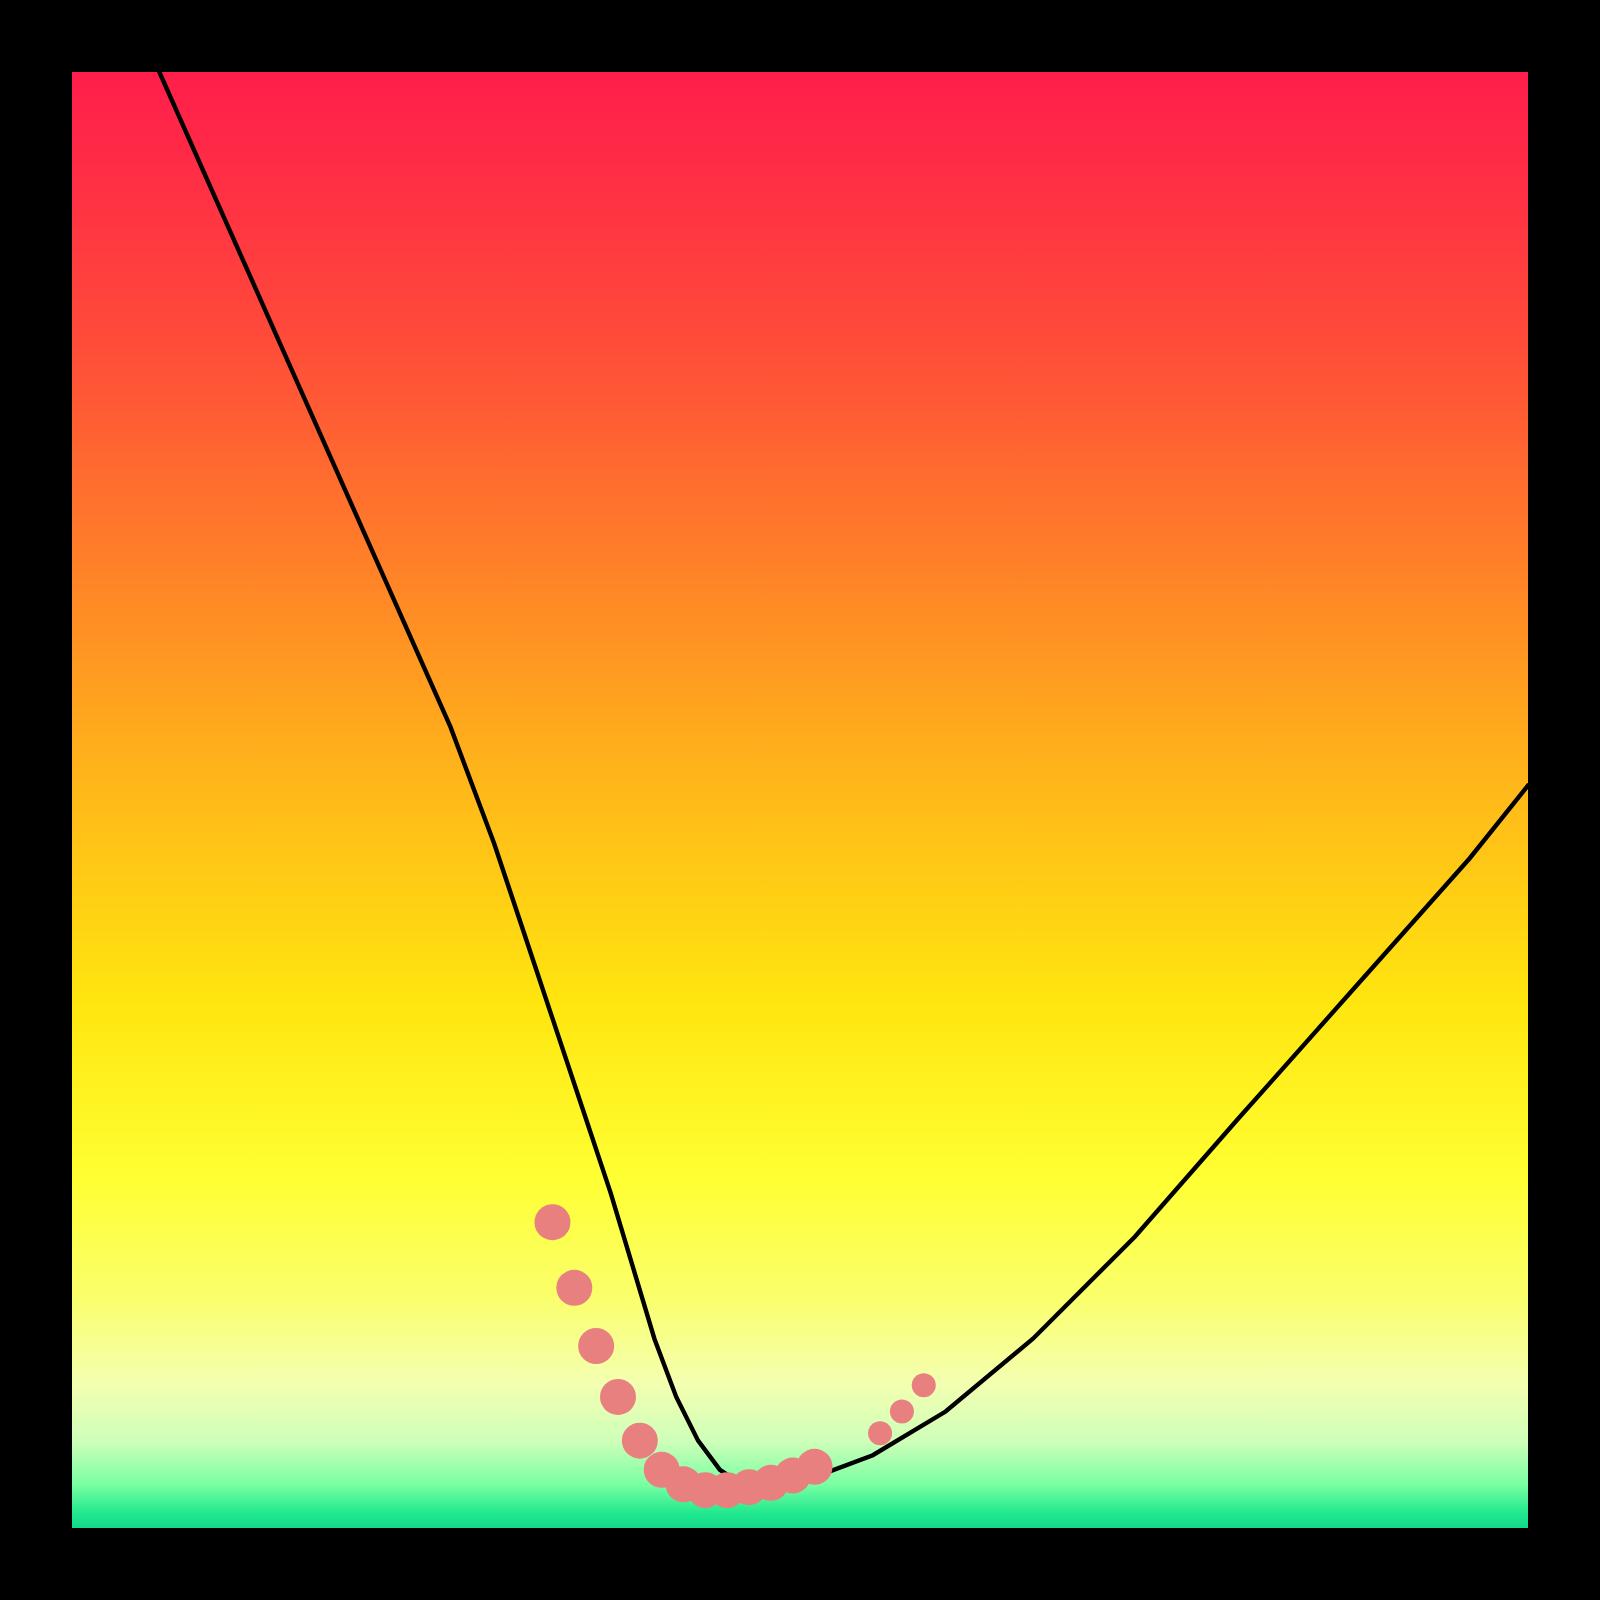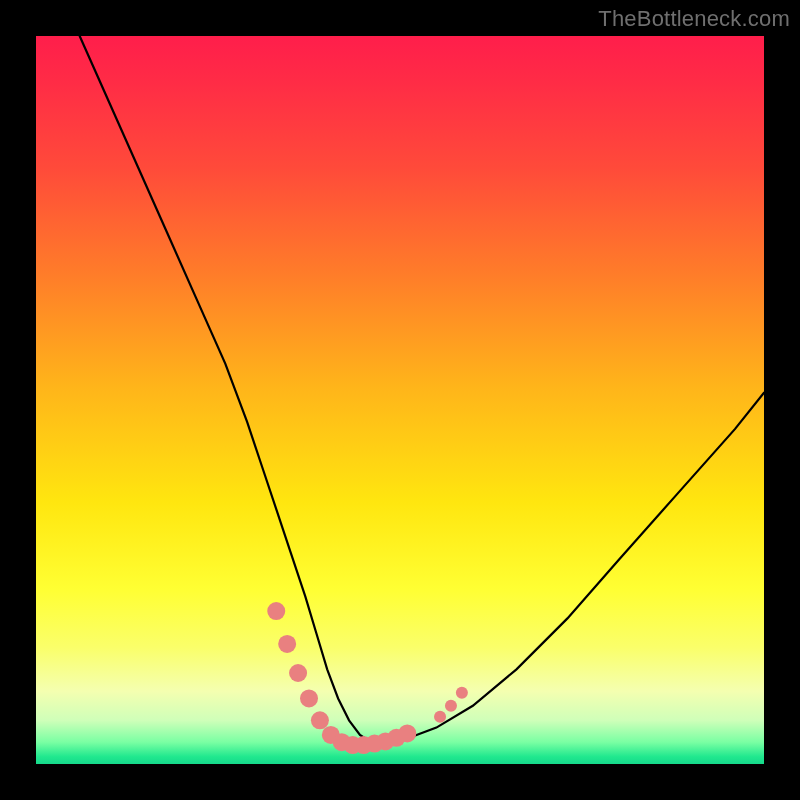--- a/index.html
+++ b/index.html
@@ -59,21 +59,20 @@
     inset: 0;
     width: 100%;
     height: 100%;
   }
 </style>
 </head>
 <body>
 
 <div class="frame">
 
-  <div class="watermark">TheBottleneck.com</div>
 
   <div class="plot-area">
     <div class="gradient"></div>
     <svg class="curve" viewBox="0 0 728 728" preserveAspectRatio="none">
       <path id="curve-path" fill="none" stroke="#000000" stroke-width="2.2" stroke-linecap="round" d="M43.68 0.00 L72.80 65.52 L101.92 131.04 L131.04 196.56 L160.16 262.08 L189.28 327.60 L211.12 385.84 L225.68 429.52 L240.24 473.20 L254.80 516.88 L269.36 560.56 L280.28 596.96 L291.20 633.36 L302.12 662.48 L313.04 684.32 L323.96 698.88 L334.88 706.16 L349.44 706.16 L371.28 702.52 L400.40 691.60 L436.80 669.76 L480.48 633.36 L531.44 582.40 L582.40 524.16 L640.64 458.64 L698.88 393.12 L728.00 356.72"></path>
       <g id="marker-group">
           <circle cx="240.24" cy="575.12" r="9" fill="#e98080"></circle>
           <circle cx="251.16" cy="607.88" r="9" fill="#e98080"></circle>
           <circle cx="262.08" cy="637.00" r="9" fill="#e98080"></circle>
           <circle cx="273.00" cy="662.48" r="9" fill="#e98080"></circle>

